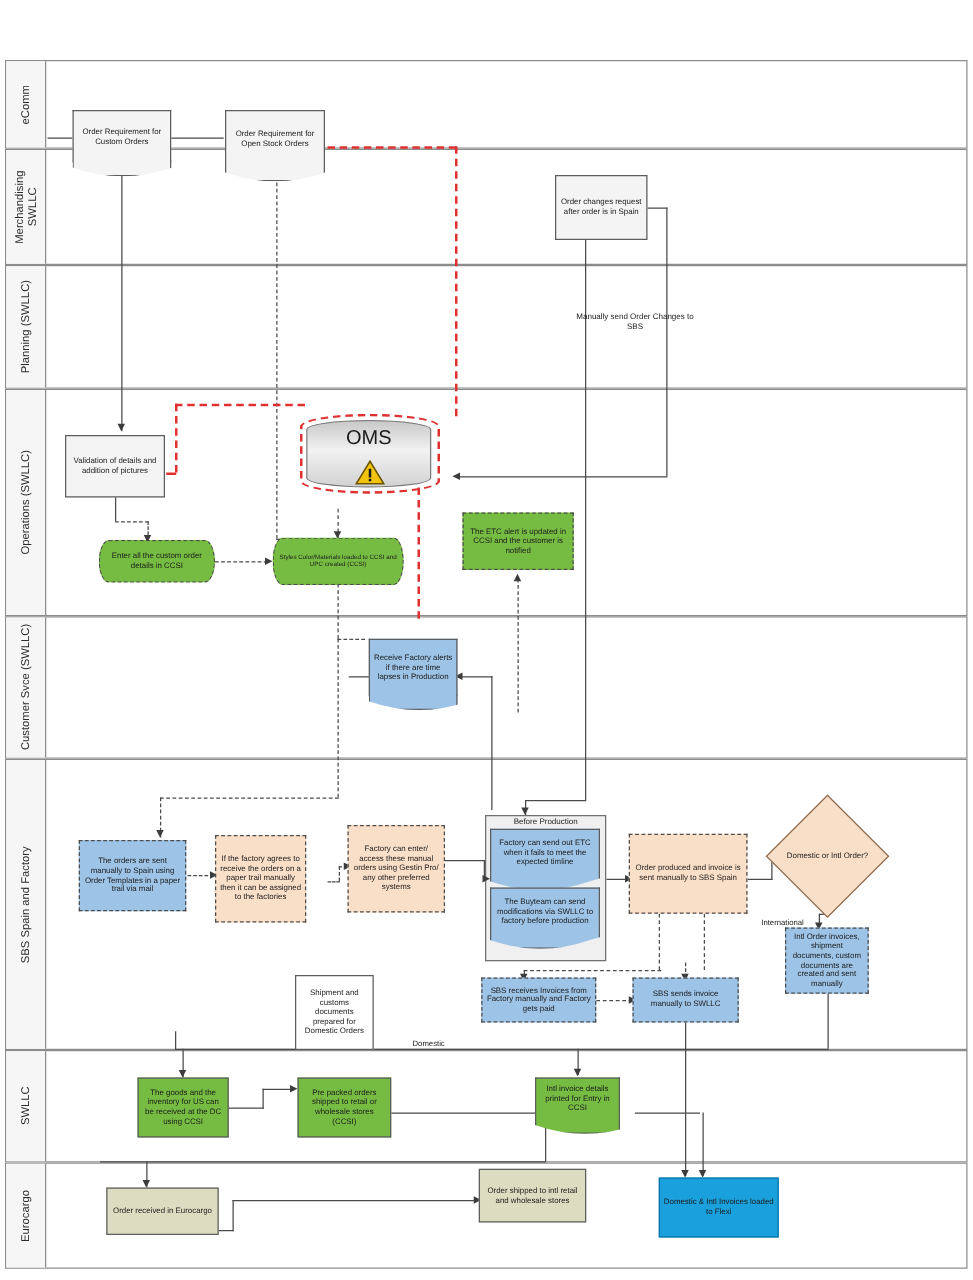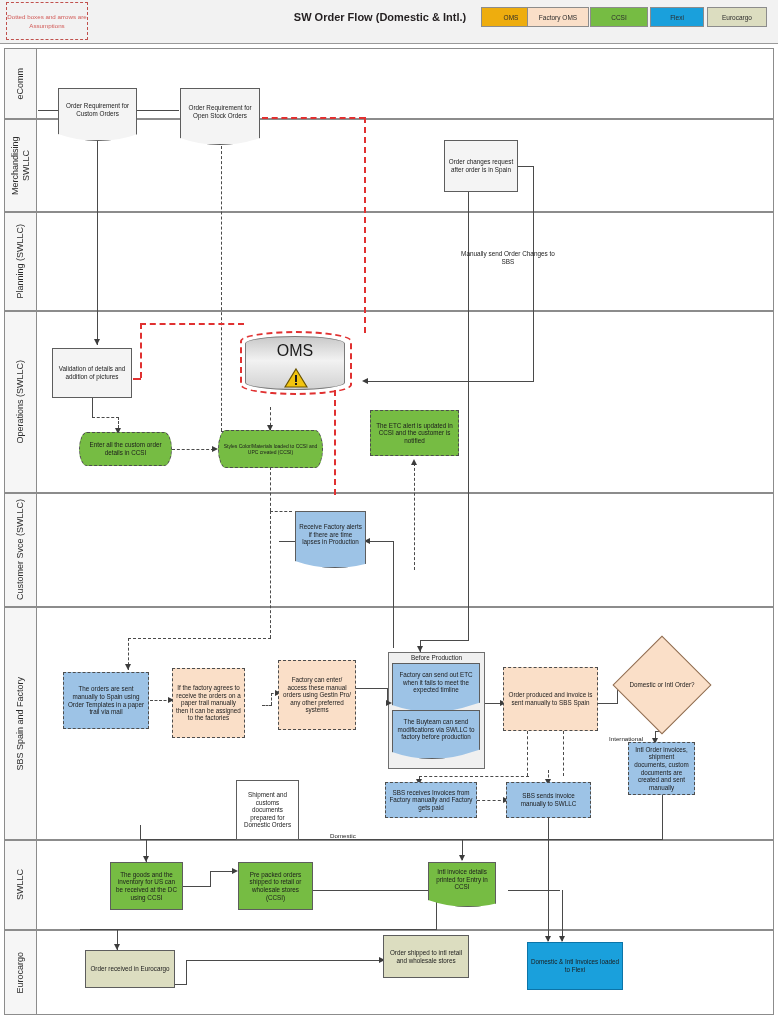--- a/index.html
+++ b/index.html
@@ -184,30 +184,20 @@
   .oms-label {
     position: absolute; width: 100%; text-align: center;
     font-size: 16px; color: #1b1b1b; top: 10px;
   }
 </style>
 </head>
 <body>
 
 <div id="page">
 
-  <div id="header">
-    <div id="assumption-note">Dotted boxes and arrows are Assumptions</div>
-    <div id="flow-title">SW Order Flow (Domestic &amp; Intl.)</div>
-
-    <div class="legend-box" style="left:481px;width:60px;background:#eead0e;">OMS</div>
-    <div class="legend-box" style="left:525px;width:62px;background:#fadfc8;left:527px;">Factory OMS</div>
-    <div class="legend-box" style="left:590px;width:58px;background:#76bc43;">CCSI</div>
-    <div class="legend-box" style="left:650px;width:54px;background:#1aa0dc;">Flexi</div>
-    <div class="legend-box" style="left:707px;width:60px;background:#dcddc0;">Eurocargo</div>
-  </div>
 
   <div id="lanes">
 
     <div class="lane" style="top:0px;height:71px;">
       <div class="lane-label">
         <span>eComm</span>
       </div>
     </div>
 
     <div class="lane" style="top:71px;height:93px;">

